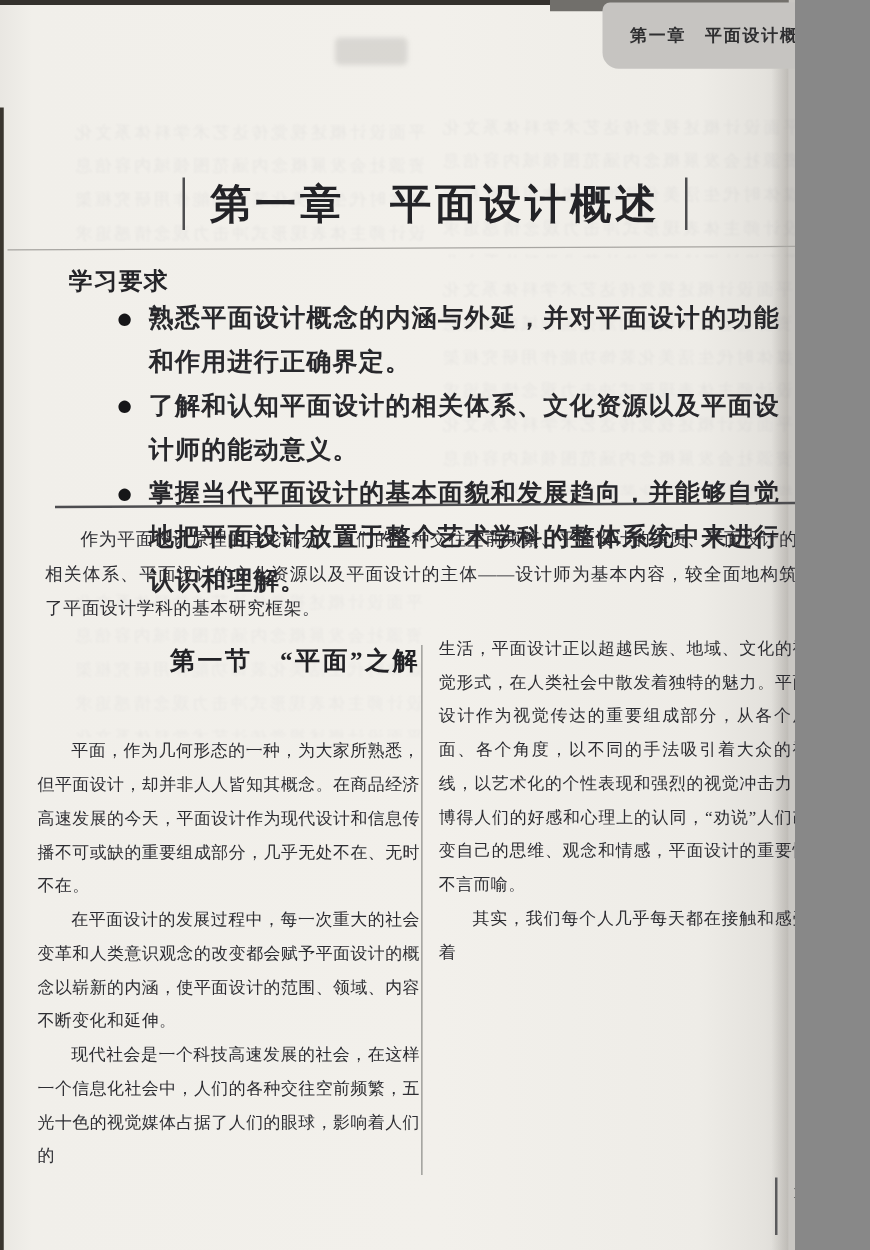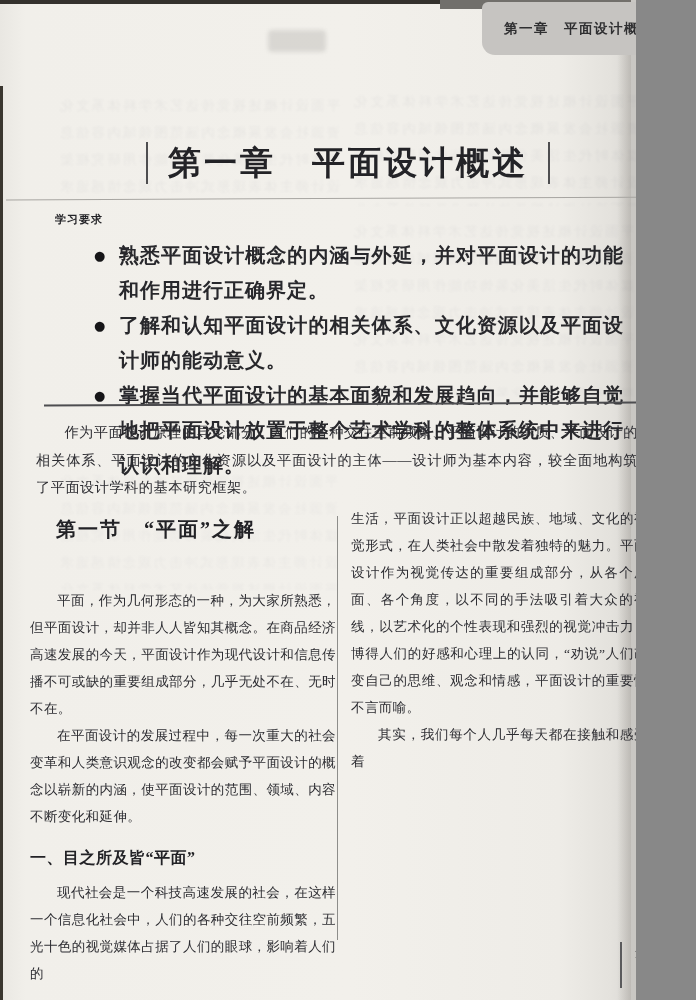--- a/index.html
+++ b/index.html
@@ -41,21 +41,21 @@
     font-family:"Liberation Serif","DejaVu Serif",serif;
   }
 
   .rule-thin{position:absolute;left:6px;top:198px;width:652px;height:1px;background:#a7a5a1;transform:rotate(-0.25deg);}
   .rule-thick{position:absolute;left:44px;top:403px;width:601px;height:2px;background:#4d4d50;transform:rotate(-0.3deg);}
 
   
   .learning-heading{
     position:absolute;left:55px;top:212px;
     font-family:"Liberation Sans","DejaVu Sans",sans-serif;
-    font-weight:bold;font-size:11px;letter-spacing:1px;color:#242428;
+    font-weight:bold;font-size:19px;letter-spacing:1px;color:#242428;
   }
   .bullets{position:absolute;left:94px;top:238px;width:536px;margin:0;padding:0;list-style:none;}
   .bullet-item{display:flex;gap:11px;margin:0;}
   .bullet-dot{
     flex:0 0 14px;font-size:13px;line-height:35px;color:#161618;
     font-family:"DejaVu Sans",sans-serif;
   }
   .bullet-text{
     width:505px;
     font-family:"Liberation Sans","DejaVu Sans",sans-serif;
@@ -75,20 +75,21 @@
   .col p{margin:0;text-align:justify;}
   .col p.indent{text-indent:2em;}
   .col-left{left:30px;top:514px;width:306px;}
   .col-right{left:351px;top:505px;width:297px;}
   .col-divider{position:absolute;left:337px;top:516px;width:1px;height:424px;background:#8d8d8a;}
 
   .section-heading{
     margin:2px 0 0 26px;
     font-size:20px;font-weight:bold;letter-spacing:2px;color:#222226;
     font-family:"Liberation Serif","DejaVu Serif",serif;
+    text-align:right;
   }
   .col-left .p1{margin-top:44px;}
   .sub-heading{
     margin:14px 0 8px 0;
     font-size:16px;font-weight:bold;letter-spacing:0.5px;color:#222226;
     font-family:"Liberation Serif","DejaVu Serif",serif;
   }
 
   
   .footer-line{position:absolute;left:620px;top:942px;width:2px;height:46px;background:#5a5a5c;}
@@ -157,21 +158,20 @@
   </ul>
 
   <div class="rule-thick"></div>
 
   <p class="intro">作为平面设计原理的导论部分，人们的各种交往空前频繁、平面设计的本质、平面设计的相关体系、平面设计的文化资源以及平面设计的主体——设计师为基本内容，较全面地构筑了平面设计学科的基本研究框架。</p>
 
   <div class="col col-left">
     <h2 class="section-heading">第一节　“平面”之解</h2>
     <p class="indent p1">平面，作为几何形态的一种，为大家所熟悉，但平面设计，却并非人人皆知其概念。在商品经济高速发展的今天，平面设计作为现代设计和信息传播不可或缺的重要组成部分，几乎无处不在、无时不在。</p>
     <p class="indent">在平面设计的发展过程中，每一次重大的社会变革和人类意识观念的改变都会赋予平面设计的概念以崭新的内涵，使平面设计的范围、领域、内容不断变化和延伸。</p>
-    <h3 class="sub-heading">一、目之所及皆“平面”</h3>
     <p class="indent">现代社会是一个科技高速发展的社会，在这样一个信息化社会中，人们的各种交往空前频繁，五光十色的视觉媒体占据了人们的眼球，影响着人们的</p>
   </div>
 
   <div class="col-divider"></div>
 
   <div class="col col-right">
     <p>生活，平面设计正以超越民族、地域、文化的视觉形式，在人类社会中散发着独特的魅力。平面设计作为视觉传达的重要组成部分，从各个层面、各个角度，以不同的手法吸引着大众的视线，以艺术化的个性表现和强烈的视觉冲击力，博得人们的好感和心理上的认同，“劝说”人们改变自己的思维、观念和情感，平面设计的重要性不言而喻。</p>
     <p class="indent">其实，我们每个人几乎每天都在接触和感受着</p>
   </div>
 

